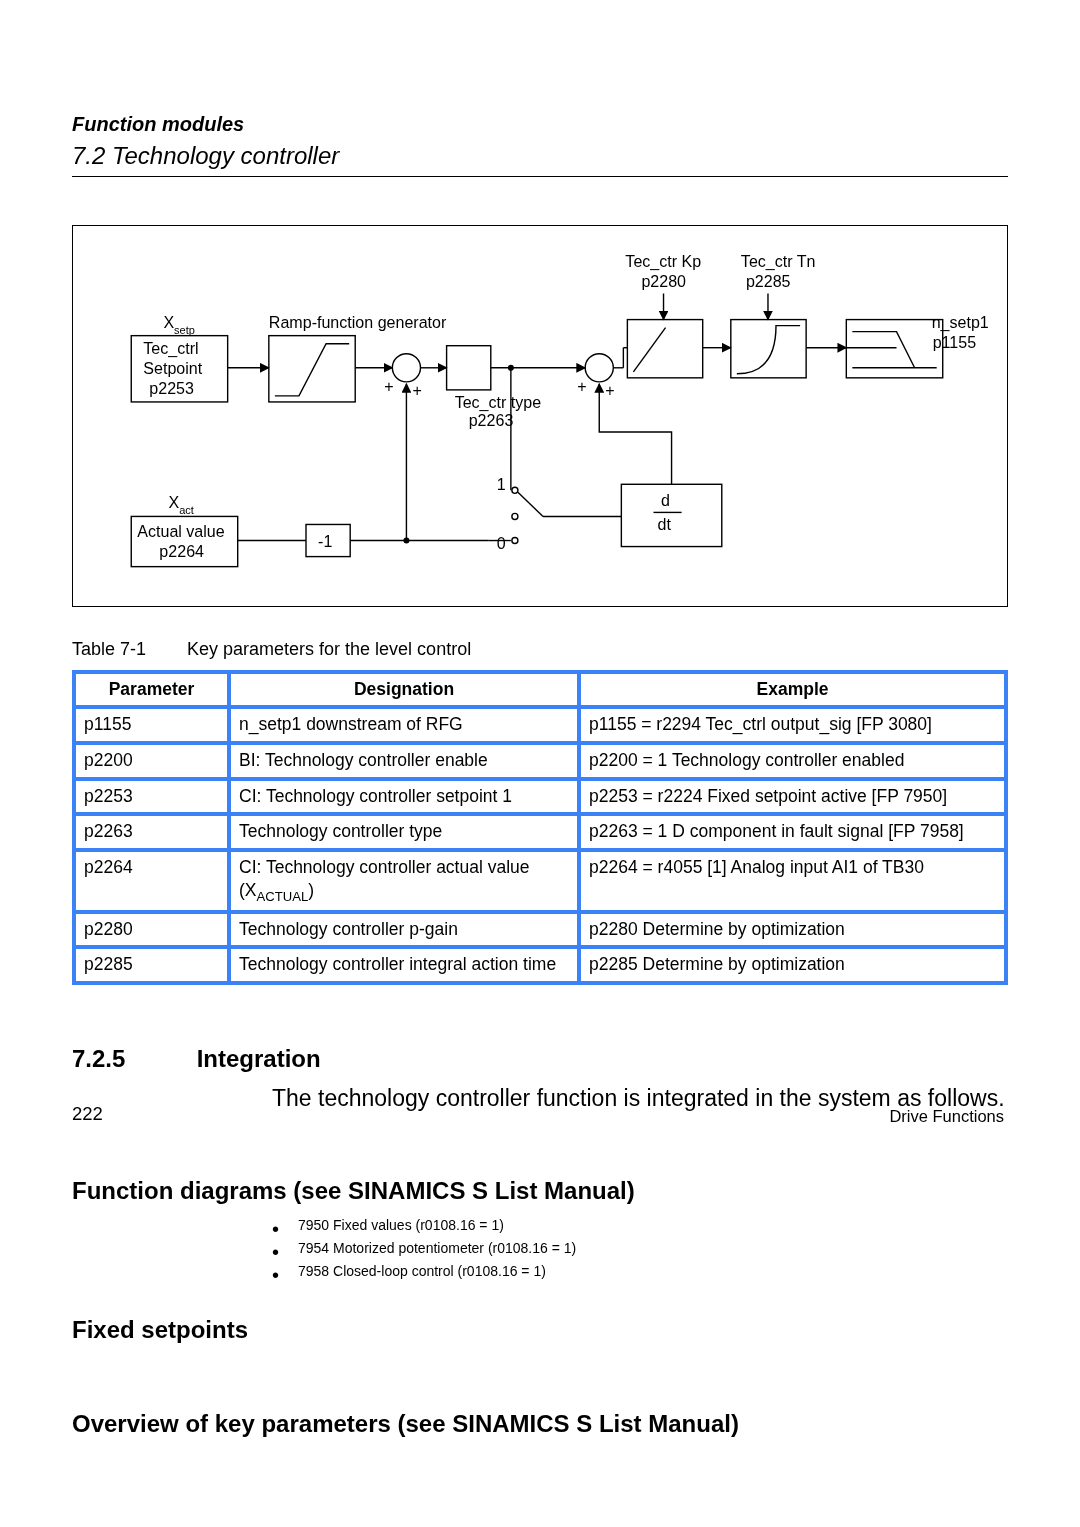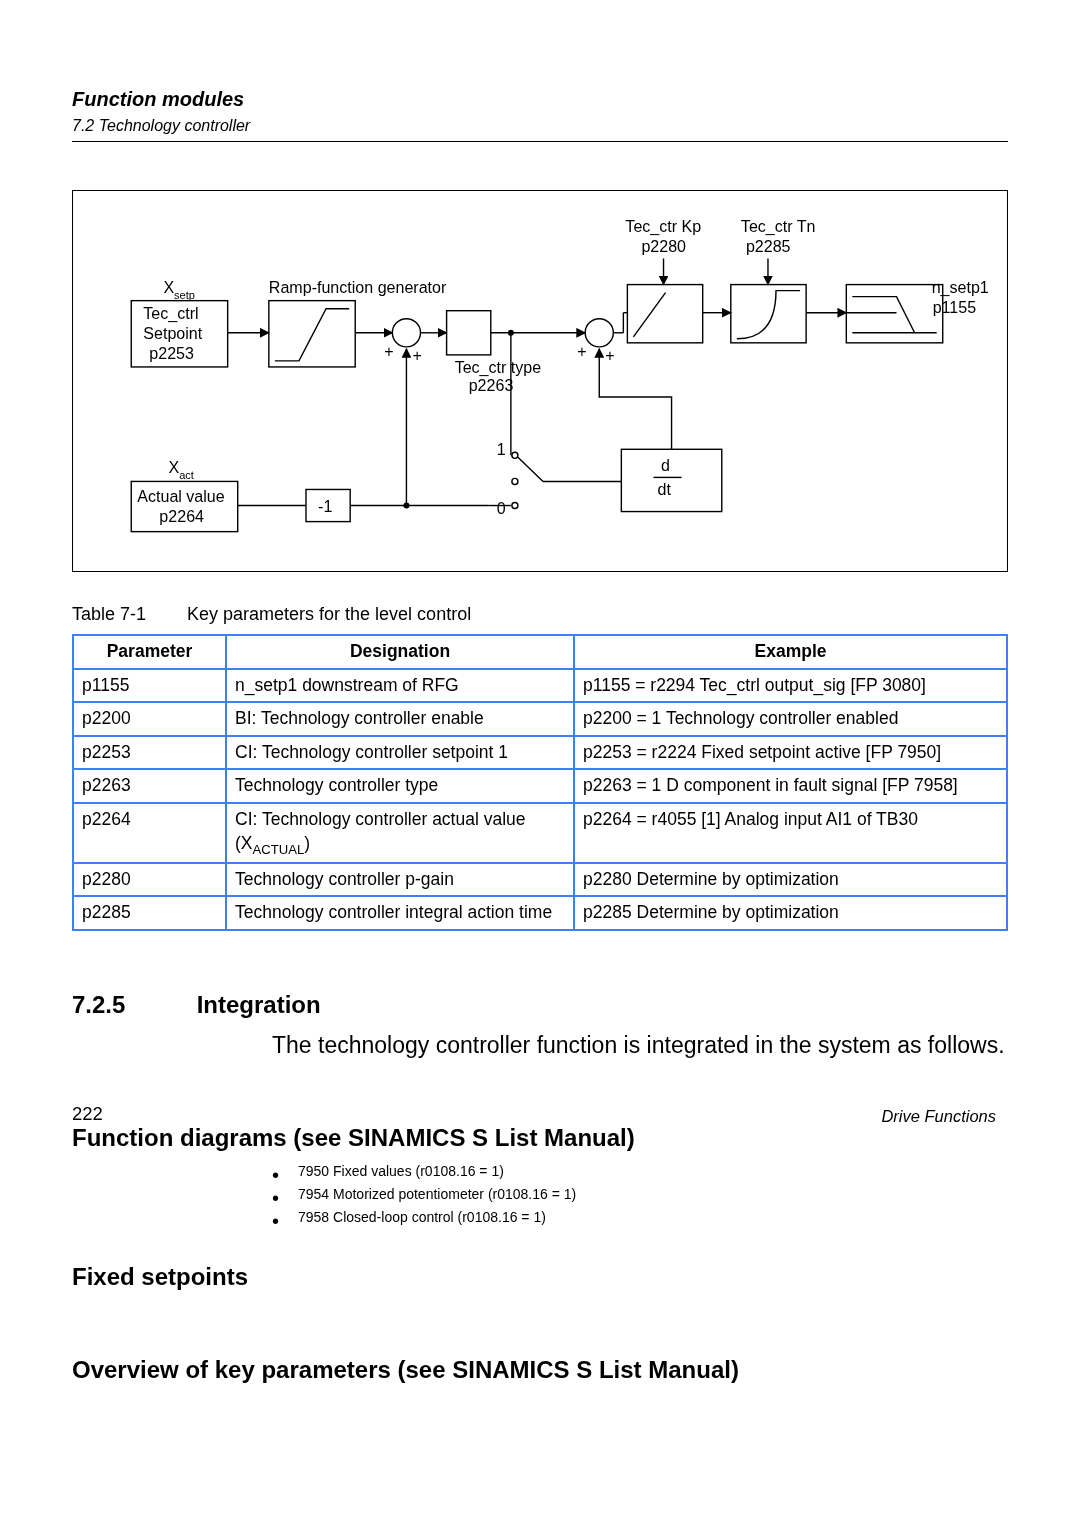--- a/index.html
+++ b/index.html
@@ -10,26 +10,26 @@
     height: 1527px;
     background: #fff;
     font-family: Arial, Helvetica, sans-serif;
     color: #000;
     font-size: 18px;
     line-height: 1.35;
   }
   .page {
     position: relative;
     box-sizing: border-box;
-    padding: 86px 72px 50px 72px;
+    padding: 111px 72px 50px 72px;
     width: 1080px;
     height: 1171px;
   }
   .hdr-line1 { font-style: italic; font-weight: bold; font-size: 20px; }
-  .hdr-line2 { font-style: italic; font-size: 16px; margin-top: 2px; }
+  .hdr-line2 { font-style: italic; font-size: 24px; margin-top: 2px; }
   .hdr-rule { border: none; border-top: 1.5px solid #000; margin: 4px 0 0 0; }
 
   
   .fig-outer {
     margin-top: 48px;
     border: 1.5px solid #000;
     height: 380px;
     position: relative;
   }
   .fig-outer svg { display:block; }
@@ -46,21 +46,21 @@
   }
   .tbl-caption .lead { display:inline-block; width: 110px; }
 
   table.params {
     border-collapse: collapse;
     width: 100%;
     margin-top: 8px;
     font-size: 17.5px;
   }
   table.params th, table.params td {
-    border: 2px solid #3b82f6;
+    border: 4px solid #3b82f6;
     padding: 4px 8px 4px 8px;
     text-align: left;
     vertical-align: top;
   }
   table.params th {
     font-weight: bold;
     text-align: center;
   }
   table.params td.param-col { width: 135px; }
   table.params td.desig-col { width: 330px; }
@@ -103,21 +103,21 @@
   }
 
   .footer {
     position: absolute;
     left: 72px;
     right: 72px;
     bottom: 44px;
     font-size: 16.5px;
   }
   .footer .pgno { position: absolute; left: 0; bottom: 0; font-size: 18.5px; }
-  .footer .fr { position: absolute; right: 12px; bottom: 0; text-align: right; font-style: italic; }
+  .footer .fr { position: absolute; right: 4px; bottom: 0; text-align: right; }
 
   sub { font-size: 0.75em; }
 </style>
 </head>
 <body>
 
 <div class="page">
 
   <div>
     <div class="hdr-line1">Function modules</div>

